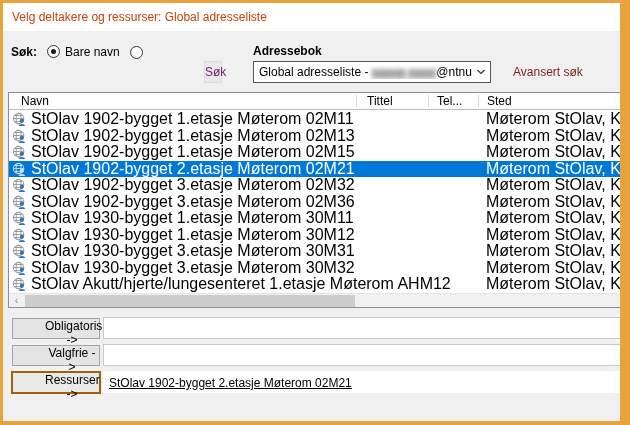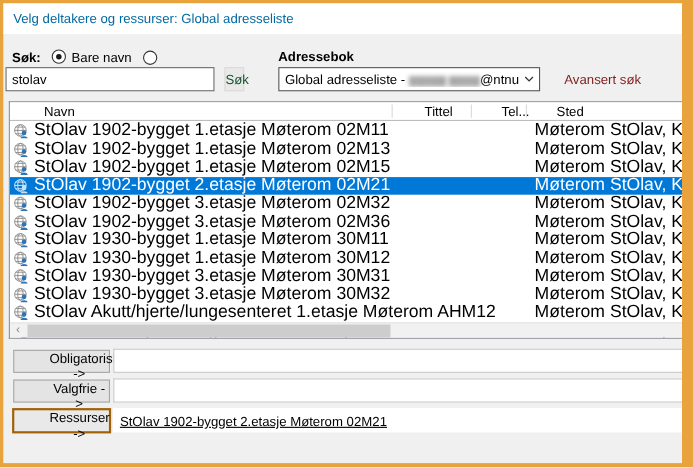--- a/index.html
+++ b/index.html
@@ -2,55 +2,55 @@
 <html><head>
 <meta charset="utf-8">
 <style>
   * { margin:0; padding:0; box-sizing:border-box; }
   body { font-family:"Liberation Sans", sans-serif; background:#fff; }
 
   .frame { position:relative; width:630px; height:425px; background:#E8A33D; overflow:hidden; }
   .window { position:absolute; left:3px; top:3px; right:10px; bottom:4px; background:#F0F0F0; overflow:hidden; }
 
   .titlebar { position:absolute; top:0; left:0; right:0; height:28px; background:#FFFFFF;
-              font-size:12px; line-height:28px; padding-left:9px; color:#0369a1; }
+              font-size:12px; line-height:28px; padding-left:9px; color:#c2410c; }
 
   
   .search-row { position:absolute; top:41px; left:8px; right:0; height:16px; font-size:12px;
                 display:flex; align-items:center; }
   .bold { font-weight:bold; }
   .radio-group { display:flex; align-items:flex-start; margin-left:10px; cursor:default; }
   .rdo { width:13px; height:13px; border:1px solid #333; border-radius:50%; background:#fff;
          display:inline-block; margin-right:5px; position:relative; flex:none; }
   .rdo.checked::after { content:''; position:absolute; left:3px; top:3px; width:5px; height:5px;
                         border-radius:50%; background:#1a1a1a; }
   .addrbook-label { position:absolute; left:242px; top:0; font-weight:bold;text-align:center; }
 
   
   .search-input { position:absolute; top:58px; left:2px; width:190px; height:22px;
                   border:1px solid #6b6b6b; font:12px "Liberation Sans",sans-serif; padding:0 5px;
                   background:#fff; color:#000; }
   .sok-btn { position:absolute; top:58px; left:201px; width:18px; height:22px;
-             background:#e9e9e9; border:1px solid #dadada; color:#14532d;
+             background:#e9e9e9; border:1px solid #dadada; color:#701a75;
              font:12px "Liberation Sans",sans-serif; }
   .combo { position:absolute; top:58px; left:250px; width:238px; height:22px; background:#fff;
            border:1px solid #555; display:flex; align-items:center; padding:0 2px 0 5px;
            font-size:12px; cursor:default; }
   .combo-text { flex:1; white-space:nowrap; overflow:hidden; }
   .blurred { filter:blur(2px); color:#a9a9a9; font-size:8px; letter-spacing:0; }
   .chev { width:14px; height:14px; flex:none; margin-left:2px; }
   .adv-link { position:absolute; top:62px; left:510px; font-size:12px; color:#7f1d1d;
               text-decoration:none; cursor:pointer; }
 
   
   .list { position:absolute; top:89px; left:5px; right:0; height:216px; background:#fff;
           border:1px solid #8b8f94; border-right:none; overflow:hidden; }
   .list-header { position:absolute; top:0; left:0; right:0; height:17px; background:#fff;
                  border-bottom:1px solid #bdbdbd; font-size:12px; }
-  .col { position:absolute; top:0; line-height:17px; color:#000; white-space:nowrap;margin-left:19px; }
+  .col { position:absolute; top:0; line-height:17px; color:#000; white-space:nowrap; }
   .col-navn { left:12px; } .col-tittel { left:358px; } .col-tel { left:428px; } .col-sted { left:478px; }
   .col-sep { position:absolute; top:2px; bottom:2px; width:1px; background:#d9d9d9; }
   .sep1 { left:347px; } .sep2 { left:419px; } .sep3 { left:469px; }
 
   .rows { position:absolute; top:18px; left:0; right:0; bottom:0; }
   .row { height:16.5px; display:flex; align-items:center; font-size:16px; white-space:nowrap;
          position:relative; color:#000; --globe:#8f8f8f; --person:#2e75b6; cursor:default; }
   .row.selected { background:#0078D7; color:#fff; --globe:#dfe8f2; --person:#cfe0f0; }
   .row .icon { width:14px; height:14px; margin:0 5px 0 3px; flex:none; }
   .r-name { flex:none; }
@@ -87,21 +87,20 @@
       <span class="radio-group">
         <span class="rdo checked"></span>
         <span>Bare navn</span>
       </span>
       <span class="radio-group">
         <span class="rdo"></span>
       </span>
       <span class="addrbook-label">Adressebok</span>
     </div>
 
-    <input class="search-input" value="stolav" style="">
     <button class="sok-btn" disabled="">Søk</button>
 
     <div class="combo">
       <span class="combo-text"><span>Global adresseliste - </span><span class="blurred">██████ █████</span><span>@ntnu.r</span></span>
       <svg class="chev" viewBox="0 0 14 14">
         <polyline points="3.5,5 7,8.5 10.5,5" fill="none" stroke="#333" stroke-width="1.2"></polyline>
       </svg>
     </div>
 
     <a class="adv-link">Avansert søk</a>

